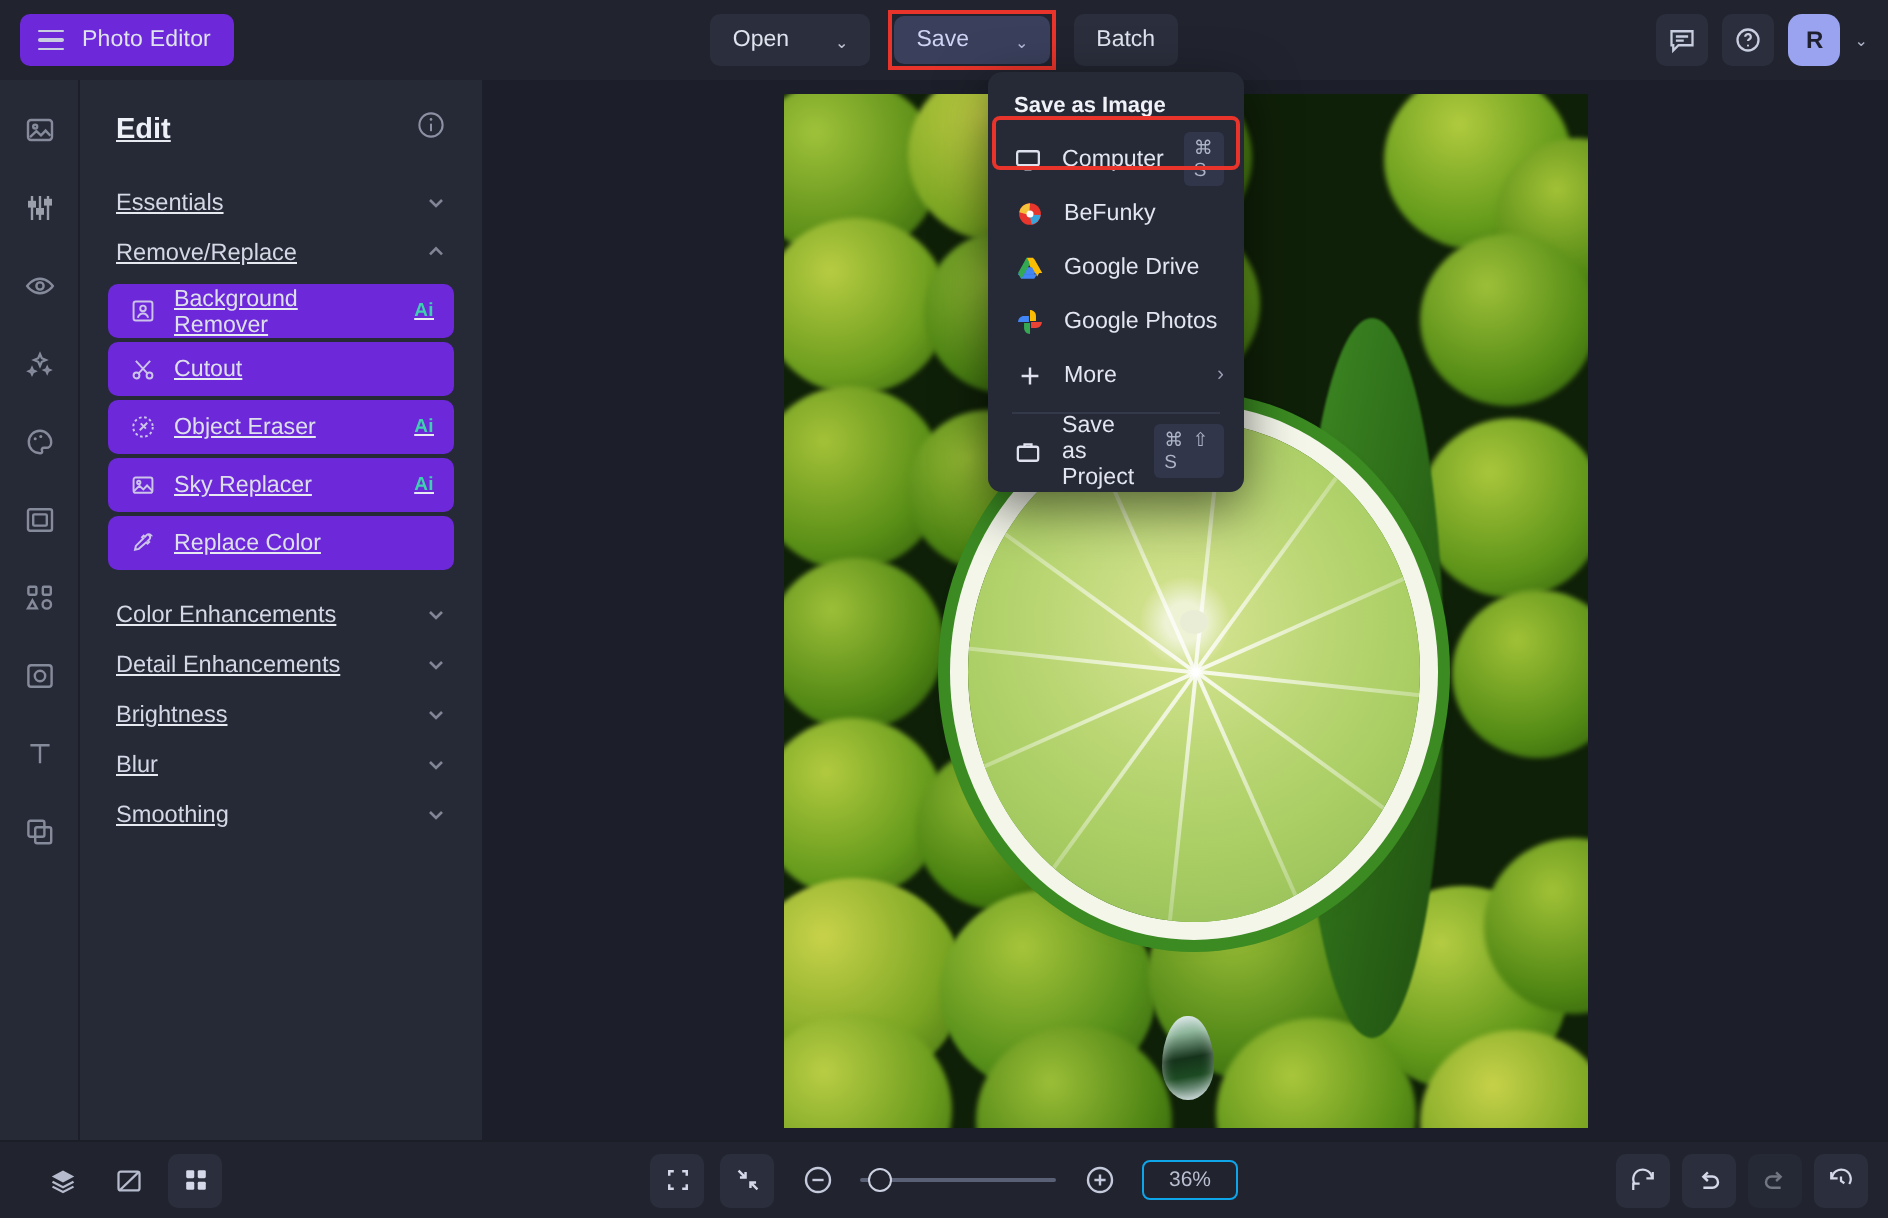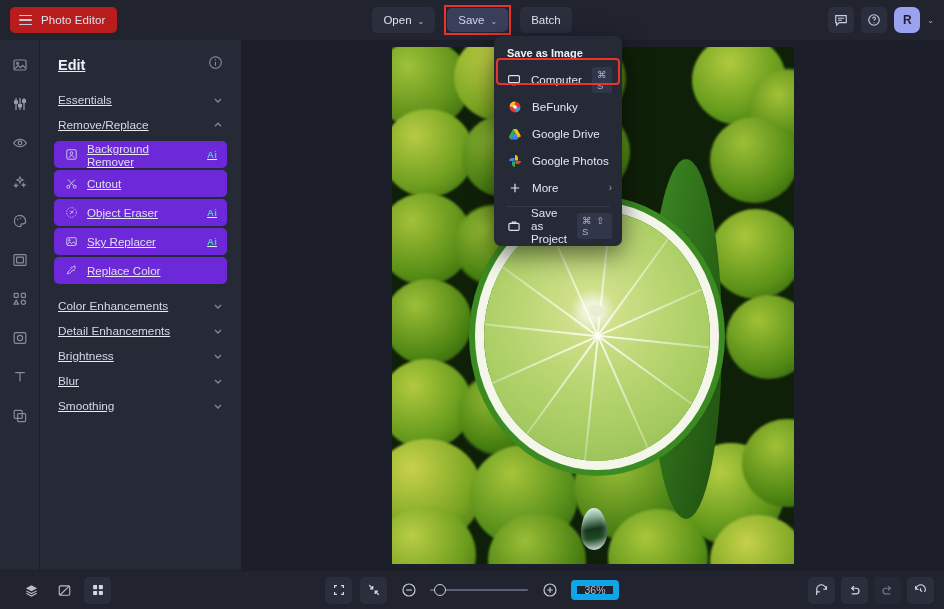--- a/index.html
+++ b/index.html
@@ -14,38 +14,38 @@
 
   
   .topbar {
     height: 40px; min-height: 40px;
     background: #21242f;
     display: flex; align-items: center;
     position: relative; z-index: 40;
   }
   .brand {
     display: flex; align-items: center; gap: 9px;
-    background: #b91c1c; border-radius: 5px;
+    background: #6d28d9; border-radius: 5px;
     height: 26px; padding: 0 11px 0 9px;
     margin-left: 10px;
     cursor: pointer;
   }
   .hamburger { display: flex; flex-direction: column; gap: 3px; width: 13px; }
   .hamburger i { display: block; height: 1.5px; background: #c9cde0; border-radius: 1px; }
   .brand-label { font-size: 11.5px; color: #dfe3ef; letter-spacing: .1px; }
 
   .topbar-center {
     position: absolute; left: 0; right: 0;
     display: flex; justify-content: center; align-items: center; gap: 9px;
     pointer-events: none;
   }
   .topbar-center > * { pointer-events: auto; }
   .tbtn {
     height: 26px; border-radius: 5px; background: #2b2f3d;
-    display: flex; align-items: center; gap: 6px;
+    display: flex; align-items: center; gap: 23px;
     padding: 0 11px; font-size: 11.5px; color: #dfe3ef;
     border: none; cursor: pointer; font-family: inherit;
   }
   .tbtn .caret { font-size: 8px; opacity: .82; transform: translateY(1px); }
   .tbtn.active { background: #3a3f5c; color: #cfd4f5; }
   .save-wrap {
     position: relative;
     border: 2px solid #e8342a; border-radius: 0;
     padding: 1px; background: transparent;
   }
@@ -157,21 +157,21 @@
   .slider {
     width: 98px; height: 14px; display: flex; align-items: center;
     position: relative; cursor: pointer;
   }
   .slider .track { position:absolute; left:0; right:0; height: 1.5px; background: #5a6075; border-radius: 2px; }
   .slider .knob {
     position: absolute; left: 4px; width: 12px; height: 12px; border-radius: 50%;
     background: #21242f; border: 1.7px solid #ccd1e2;
   }
   .zoomval {
-    min-width: 48px; height: 20px; border: 6px solid #0ea5e9; border-radius: 4px;
+    min-width: 48px; height: 20px; border: 1px solid #0ea5e9; border-radius: 4px;
     display: flex; align-items: center; justify-content: center;
     font-size: 10.5px; color: #b9bed0;
     background: transparent; cursor: pointer;
   }
 
   
   .dropdown {
     position: absolute; top: 36px; left: 494px;
     width: 128px; background: #262a37;
     border-radius: 7px; padding: 6px 0 7px 0;

